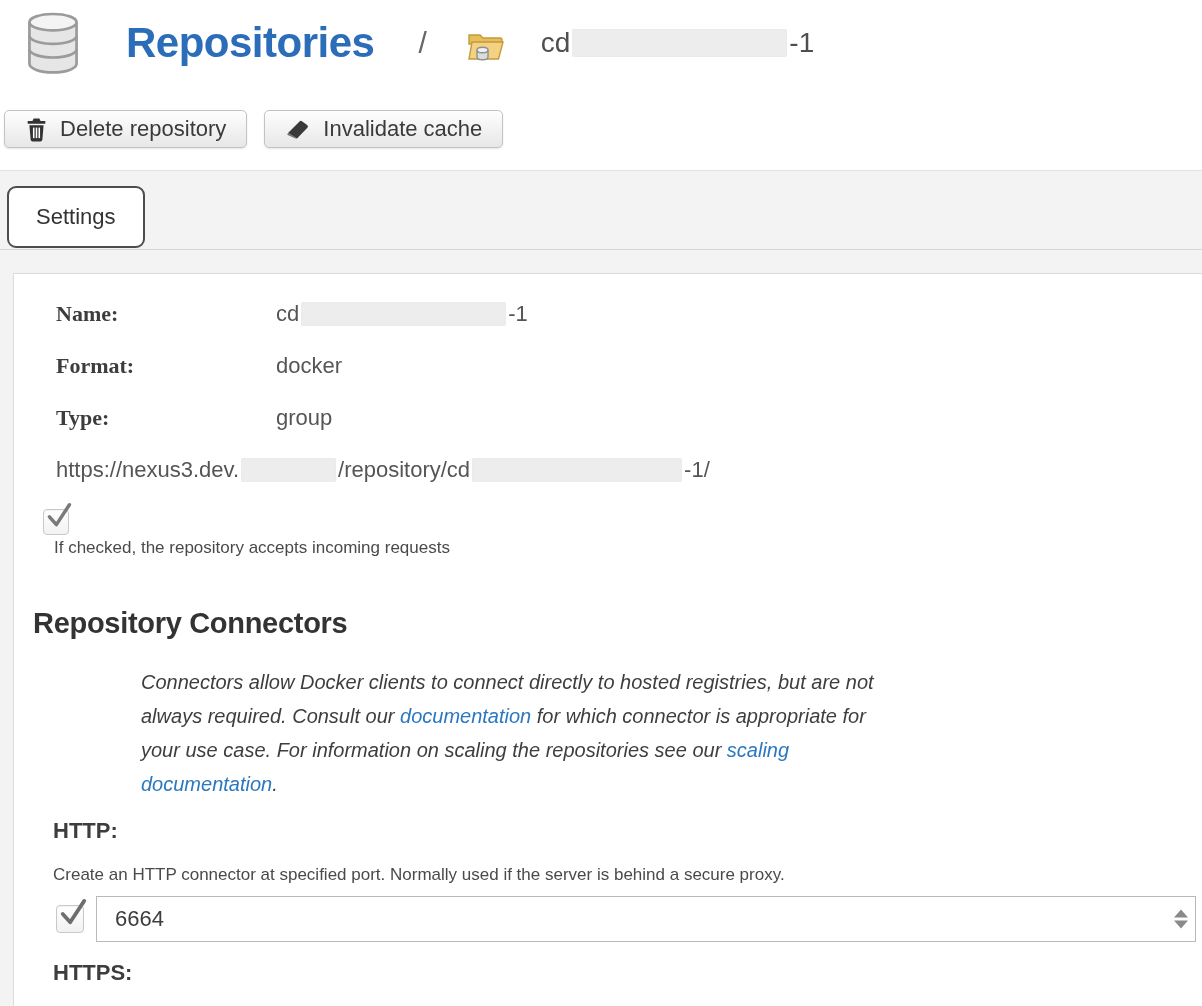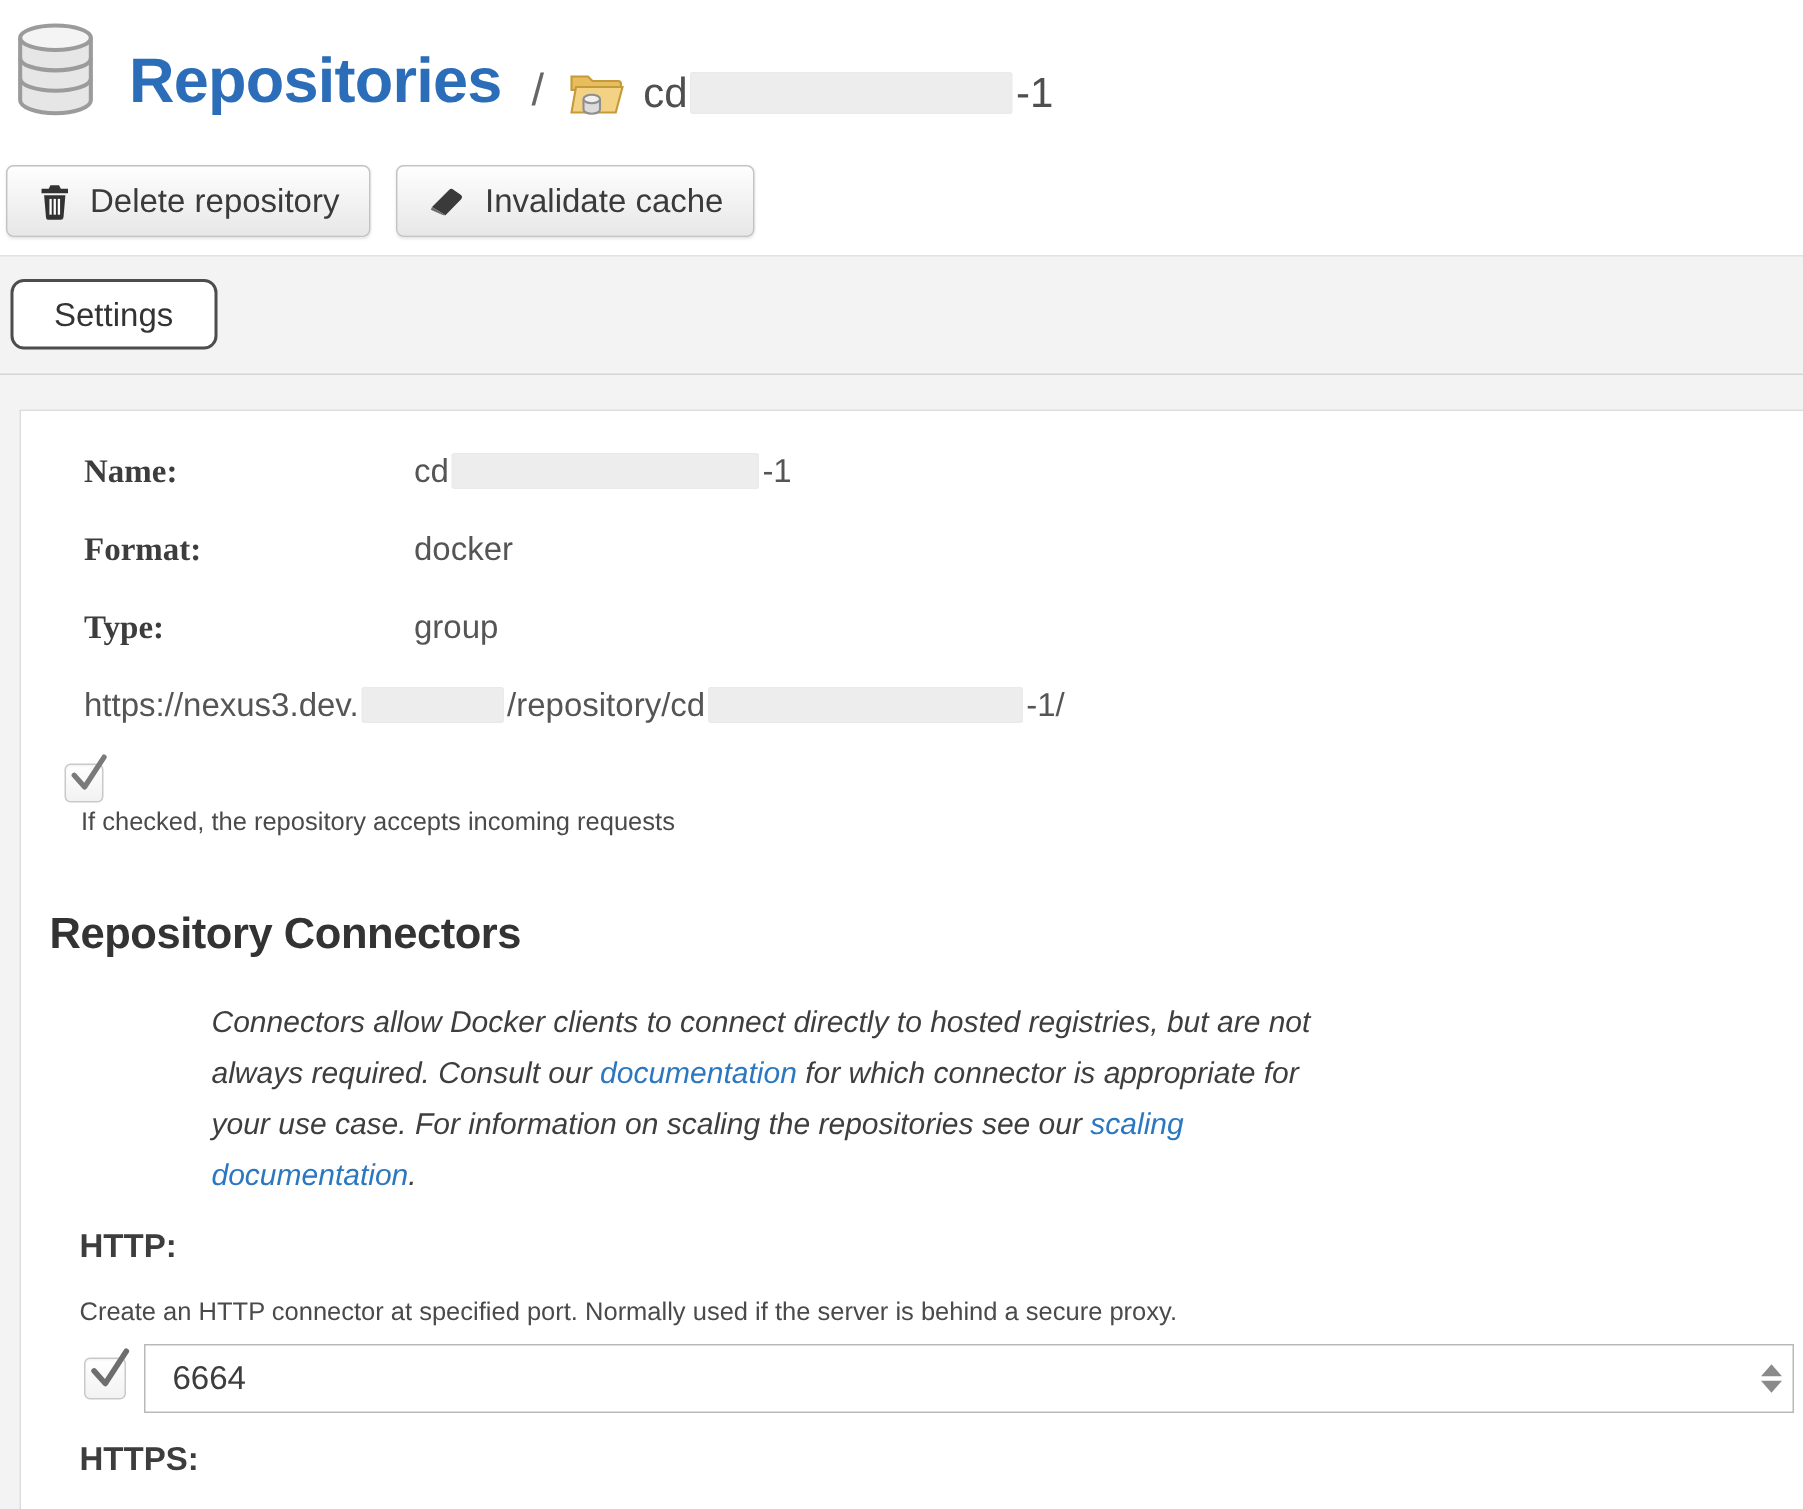--- a/index.html
+++ b/index.html
@@ -3,47 +3,47 @@
 <meta charset="utf-8">
 <style>
   html,body{margin:0;padding:0;}
   body{
     width:1202px;height:1006px;overflow:hidden;position:relative;
     background:#ffffff;
     font-family:"Liberation Sans", sans-serif;
     -webkit-font-smoothing:antialiased;
   }
   
-  .page-header{position:absolute;top:8px;left:8px;display:flex;align-items:flex-end;height:70px;}
+  .page-header{position:absolute;top:8px;left:24px;display:flex;align-items:center;height:70px;gap:24px;}
   .db-icon{width:58px;height:64px;flex:0 0 auto;}
   .page-title{font-size:42px;font-weight:700;color:#2b6db8;margin-left:20px;letter-spacing:-0.5px;}
   .crumb-sep{font-size:30px;color:#666;font-weight:300;margin:0 16px 0 20px;}
   .folder-icon{width:38px;height:32px;margin-top:6px;}
   .repo-name{font-size:28px;color:#4f4f4f;margin-left:12px;display:flex;align-items:center;}
   .redact{display:inline-block;background:#ededed;border-radius:2px;box-shadow:inset 0 0 2px rgba(0,0,0,0.04);}
   .redact.t{width:215px;height:28px;margin:0 2px;}
   .redact.n{width:205px;height:24px;margin:0 2px;}
   .redact.u1{width:95px;height:24px;margin:0 2px;}
   .redact.u2{width:210px;height:24px;margin:0 2px;}
   
   .toolbar{position:absolute;top:110px;left:4px;display:flex;gap:17px;}
   .btn{
-    display:flex;align-items:center;gap:12px;height:48px;padding:12px 20px;
+    display:flex;align-items:center;gap:12px;height:38px;padding:12px 20px;
     font-size:22px;color:#3a3a3a;
     background:linear-gradient(#fefefe,#e7e7e7);
     border:1px solid #c3c3c3;border-radius:5px;
     box-shadow:0 1px 2px rgba(0,0,0,0.10);cursor:pointer;
     font-family:"Liberation Sans",sans-serif;
   }
   .btn svg{flex:0 0 auto;}
   
   .lower-bg{position:absolute;top:170px;left:0;right:0;bottom:0;background:#f3f3f3;border-top:1px solid #e2e2e2;}
   .tab-divider{position:absolute;top:249px;left:0;right:0;height:1px;background:#d5d5d5;}
   .tab{
-    position:absolute;top:186px;left:7px;height:47px;padding:16px 27px;
+    position:absolute;top:186px;left:7px;height:62px;padding:16px 27px;
     display:flex;align-items:center;font-size:22px;color:#333;
     background:#ffffff;border:2px solid #4d4d4d;border-radius:9px;
     box-sizing:border-box;cursor:pointer;
   }
   
   .panel{
     position:absolute;top:273px;left:13px;width:1250px;height:740px;
     background:#ffffff;border:1px solid #dcdcdc;box-sizing:border-box;
   }
   .fields{padding-top:27px;}

